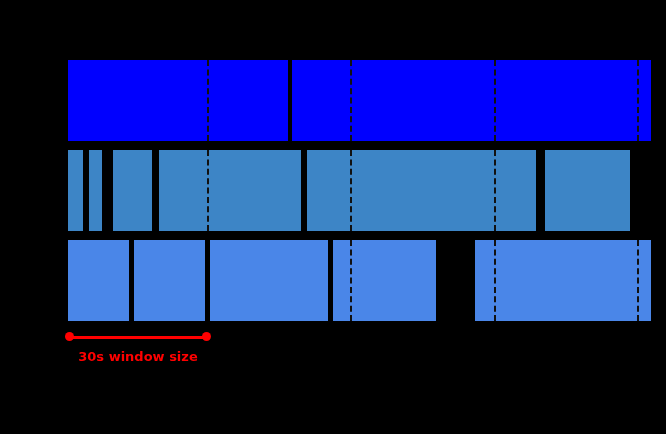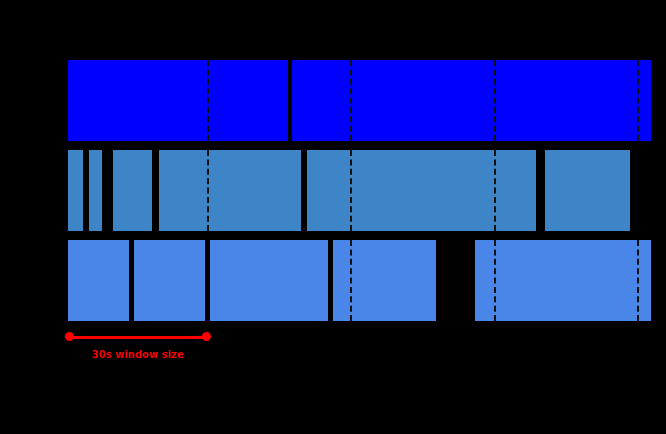--- a/index.html
+++ b/index.html
@@ -44,21 +44,21 @@
   .annot-cap {
     position: absolute;
     width: 9px;
     height: 9px;
     border-radius: 50%;
     background: #ff0000;
   }
   .annot-label {
     position: absolute;
     color: #ff0000;
-    font-size: 10px;
+    font-size: 13px;
     font-weight: bold;
     font-family: "DejaVu Sans", sans-serif;
     white-space: nowrap;
     letter-spacing: 0px;
   }
 </style>
 </head>
 <body style="background: rgb(0, 0, 0);">
 
 <div id="stage" style="background: rgb(0, 0, 0);">

